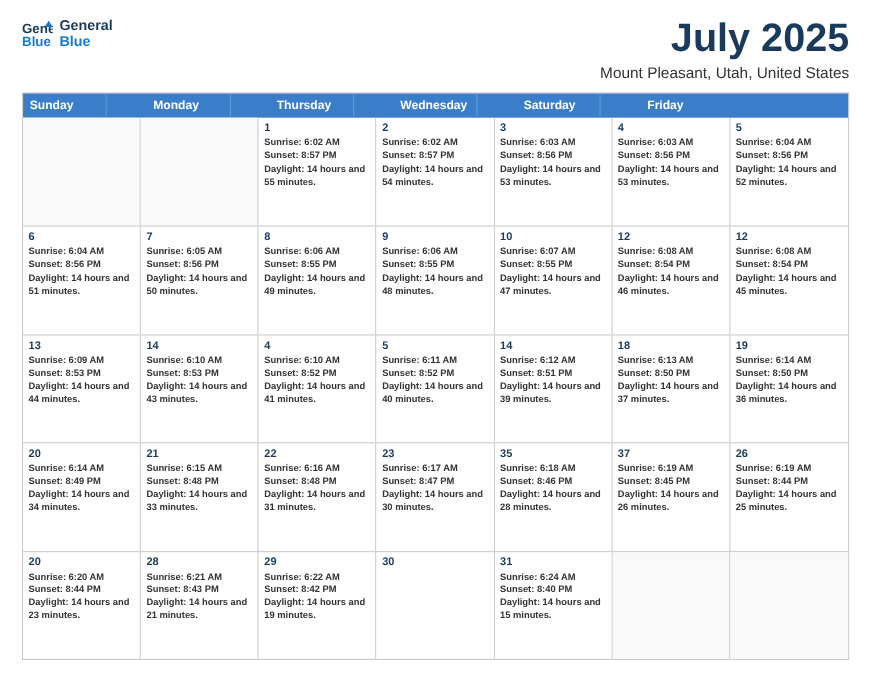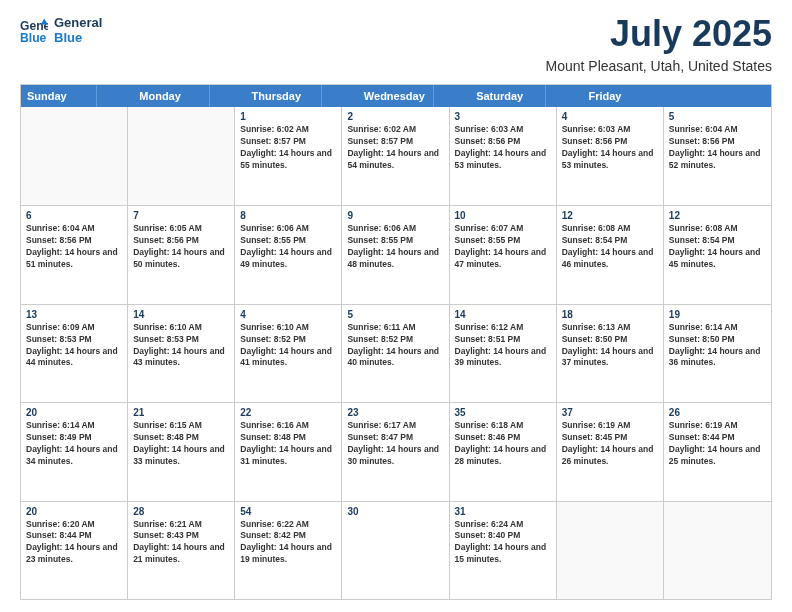--- a/index.html
+++ b/index.html
@@ -252,21 +252,21 @@
         <div class="cal-row">
           <div class="cal-cell">
             <div class="day-num">20</div>
             <div class="cell-detail">Sunrise: 6:20 AM<br>Sunset: 8:44 PM<br>Daylight: 14 hours and 23 minutes.</div>
           </div>
           <div class="cal-cell">
             <div class="day-num">28</div>
             <div class="cell-detail">Sunrise: 6:21 AM<br>Sunset: 8:43 PM<br>Daylight: 14 hours and 21 minutes.</div>
           </div>
           <div class="cal-cell">
-            <div class="day-num">54</div>
+            <div class="day-num">29</div>
             <div class="cell-detail">Sunrise: 6:22 AM<br>Sunset: 8:42 PM<br>Daylight: 14 hours and 19 minutes.</div>
           </div>
           <div class="cal-cell">
             <div class="day-num">30</div>
           </div>
           <div class="cal-cell">
             <div class="day-num">31</div>
             <div class="cell-detail">Sunrise: 6:24 AM<br>Sunset: 8:40 PM<br>Daylight: 14 hours and 15 minutes.</div>
           </div>
           <div class="cal-cell empty"></div>

